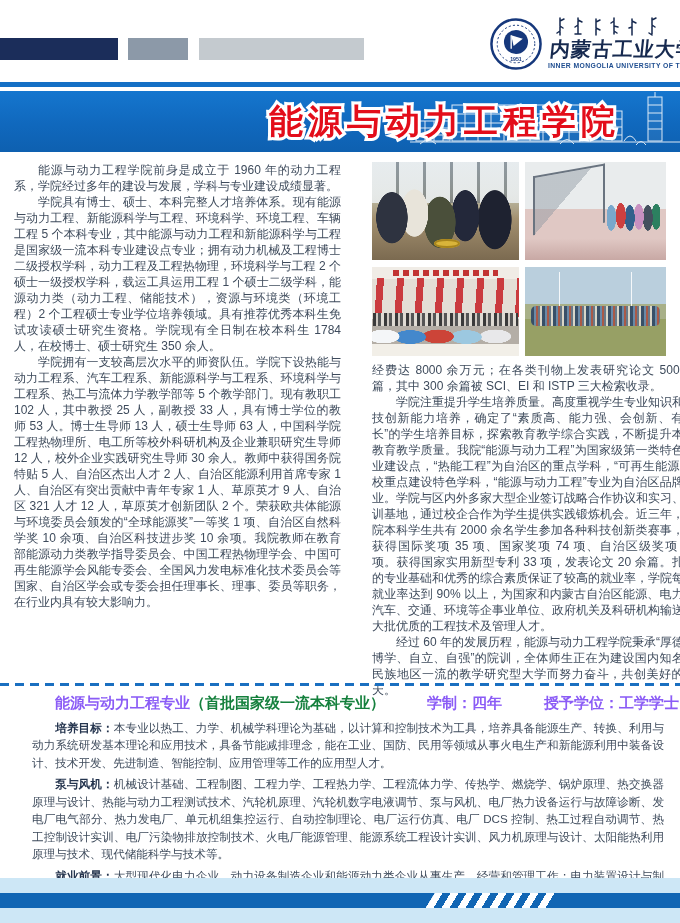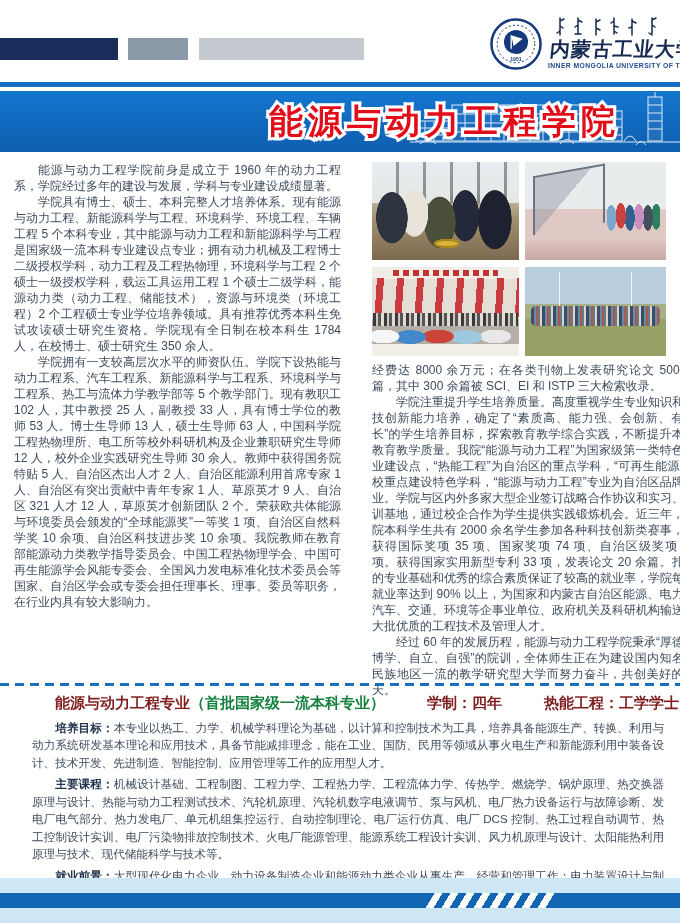--- a/index.html
+++ b/index.html
@@ -86,21 +86,21 @@
   .ph4 .crowd{position:absolute;top:44%;left:4%;right:4%;height:22%;border-radius:5px;opacity:.95;
       background:repeating-linear-gradient(90deg,#334a66 0 3px,#6688aa 3px 5px,#aa5544 5px 7px,#667788 7px 9px,#dcd8cc 9px 11px);}
 
   
   .dashed-sep{position:absolute;left:0;top:683px;width:680px;height:3px;
       background:repeating-linear-gradient(90deg,#1a6fc0 0 9px,transparent 9px 15px);}
   .program{position:absolute;left:28px;top:694px;width:640px;font-size:11.6px;
       line-height:17.5px;color:#3e4b5c;text-align:justify;}
   .prog-head{display:flex;align-items:baseline;gap:42px;padding-left:27px;margin-bottom:5px;
       font-size:15px;font-weight:bold;white-space:nowrap;}
-  .red{color:#7f1d1d;font-family:Liberation Mono, monospace;}
+  .red{color:#8b5cf6;font-family:Liberation Mono, monospace;}
   .dark{color:#15803d;}
   .program p{margin:4px;text-indent:2em;}
   .program b{color:#24344e;font-weight:bold;}
 
   
   .foot-strip{position:absolute;left:0;top:878px;width:680px;height:45px;background:#cde7f6;}
   .foot-bar{position:absolute;left:0;top:893px;width:680px;height:15px;background:#1166b4;}
   .foot-stripes{position:absolute;left:430px;top:893px;width:122px;height:15px;
       transform:skewX(-32deg);
       background:repeating-linear-gradient(90deg,#ffffff 0 8px,#1166b4 8px 16px);}
@@ -190,24 +190,24 @@
   </div>
 
   <div class="dashed-sep"></div>
 
   <div class="program">
     <div class="prog-head">
       <span>
         <span class="red">能源与动力工程专业</span><span class="dark">（首批国家级一流本科专业）</span>
       </span>
       <span class="red">学制：四年</span>
-      <span class="red">热能工程：工学学士</span>
+      <span class="red">授予学位：工学学士</span>
     </div>
     <p><b>培养目标：</b><span>本专业以热工、力学、机械学科理论为基础，以计算和控制技术为工具，培养具备能源生产、转换、利用与动力系统研发基本理论和应用技术，具备节能减排理念，能在工业、国防、民用等领域从事火电生产和新能源利用中装备设计、技术开发、先进制造、智能控制、应用管理等工作的应用型人才。</span></p>
-    <p><b>主要课程：</b><span>机械设计基础、工程制图、工程力学、工程热力学、工程流体力学、传热学、燃烧学、锅炉原理、热交换器原理与设计、热能与动力工程测试技术、汽轮机原理、汽轮机数字电液调节、泵与风机、电厂热力设备运行与故障诊断、发电厂电气部分、热力发电厂、单元机组集控运行、自动控制理论、电厂运行仿真、电厂 DCS 控制、热工过程自动调节、热工控制设计实训、电厂污染物排放控制技术、火电厂能源管理、能源系统工程设计实训、风力机原理与设计、太阳能热利用原理与技术、现代储能科学与技术等。</span></p>
+    <p><b>泵与风机：</b><span>机械设计基础、工程制图、工程力学、工程热力学、工程流体力学、传热学、燃烧学、锅炉原理、热交换器原理与设计、热能与动力工程测试技术、汽轮机原理、汽轮机数字电液调节、泵与风机、电厂热力设备运行与故障诊断、发电厂电气部分、热力发电厂、单元机组集控运行、自动控制理论、电厂运行仿真、电厂 DCS 控制、热工过程自动调节、热工控制设计实训、电厂污染物排放控制技术、火电厂能源管理、能源系统工程设计实训、风力机原理与设计、太阳能热利用原理与技术、现代储能科学与技术等。</span></p>
     <p><b>就业前景：</b><span>大型现代化电力企业、动力设备制造企业和能源动力类企业从事生产、经营和管理工作；电力装置设计与制造、技术改造、运行与维护、燃煤或其他物料输送、产品的销售及售后服务等方面的技术、研究和管理工作；新能源发电及先进储能设备制造企业、能源与环保企业从事生产、经营和管理工作；各级政府部门及事业单位从事能源、动力、节能、环保方面的规划、设计、建设、运营、咨询和监管等工作；科研院所、大专院校从事能源与动力相关领域的研究与开发、教学、管理等工作。</span></p>
   </div>
 
   <div class="foot-strip"></div>
   <div class="foot-bar"></div>
   <div class="foot-stripes"></div>
 
 </div>
 
 </body></html>

